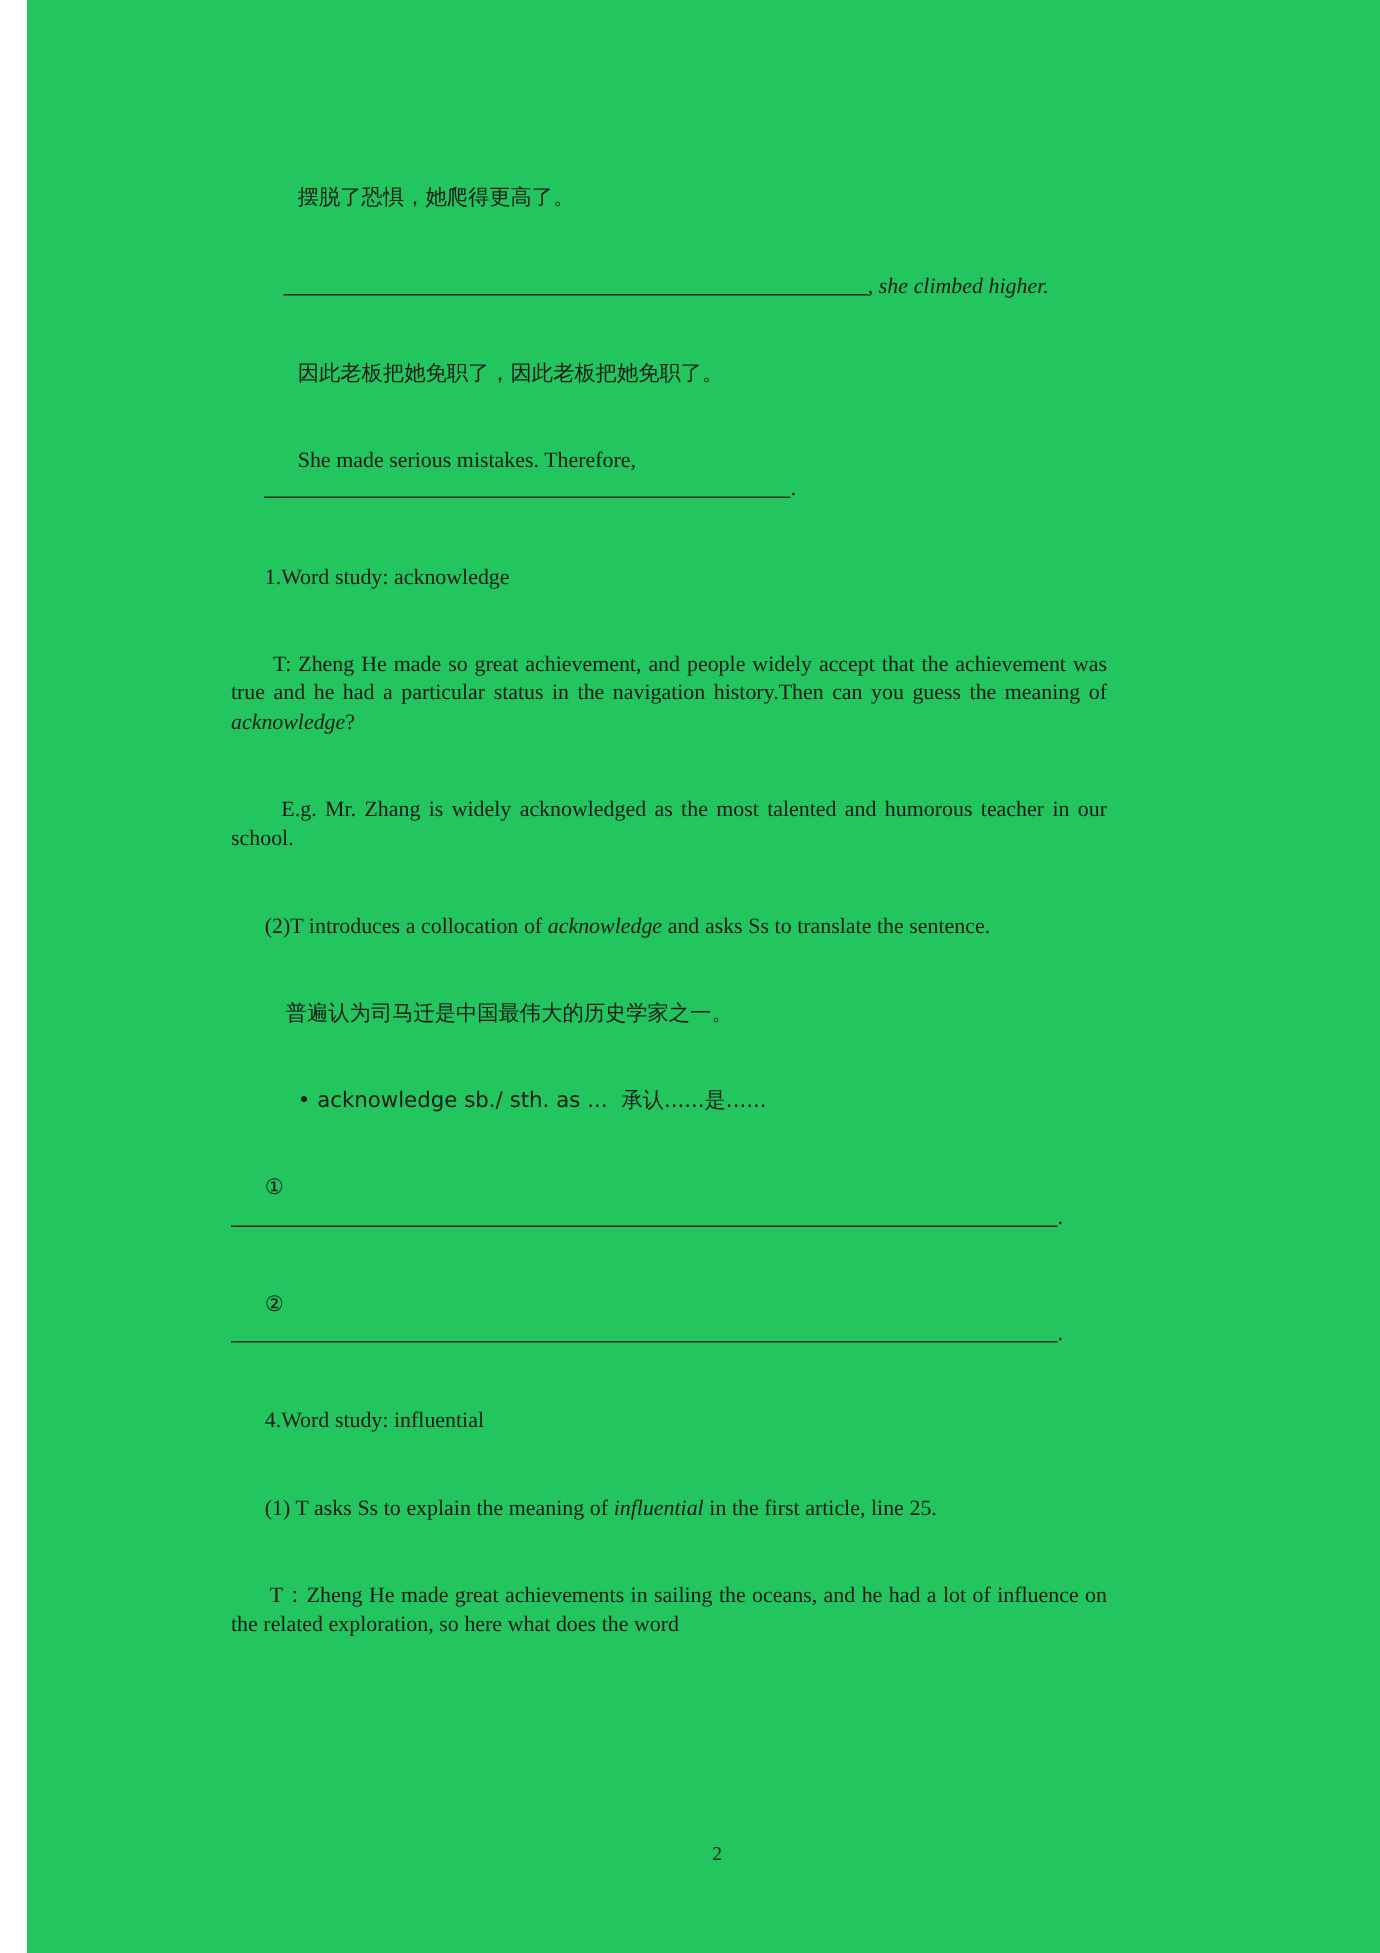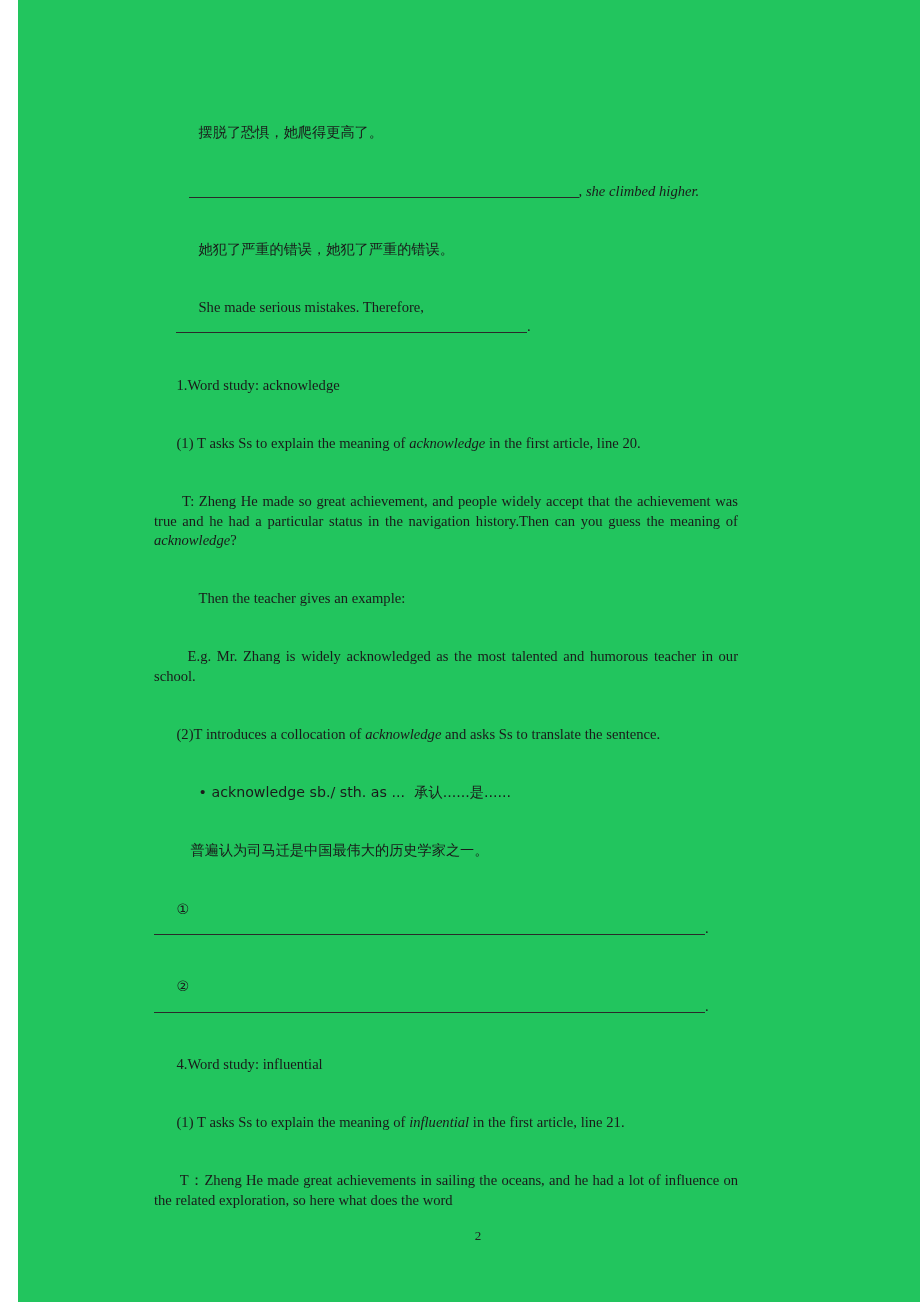--- a/index.html
+++ b/index.html
@@ -77,74 +77,68 @@
     <p class="ln ind2">
       <span class="cn">摆脱了恐惧，她爬得更高了。</span>
     </p>
 
     <p class="ln" style="padding-left:12px;font-style:italic;">
       <span class="blank" style="width:390px;"></span><span>, she climbed higher.</span>
     </p>
 
 
     <p class="ln ind2">
-      <span class="cn">她犯了严重的错误，她犯了严重的错误。</span>
+      <span class="cn">因此老板把她免职了，因此老板把她免职了。</span>
     </p>
 
     <p class="ln ind2">
       <span>She made serious mistakes. Therefore, </span><span class="blank" style="width:351px;"></span><span>.</span>
     </p>
 
     <p class="ln hang">
       <span>1.Word study: acknowledge</span>
     </p>
 
-    <p class="ln hang">
-      <span>(1) T asks Ss to explain the meaning of </span><span class="it">acknowledge</span><span> in the first article, line 20.</span>
-    </p>
 
     <p class="ln just" style="text-indent:22px;">
       <span>T: Zheng He made so great achievement, and people widely accept that the achievement was true and he had a particular status in the navigation history.Then can you guess the meaning of </span><span class="it">acknowledge</span><span>?</span>
     </p>
 
-    <p class="ln ind2">
-      <span>Then the teacher gives an example:</span>
-    </p>
 
     <p class="ln just" style="text-indent:22px;">
       <span>E.g. Mr. Zhang is widely acknowledged as the most talented and humorous teacher in our school.</span>
     </p>
 
 
     <p class="ln hang">
       <span>(2)T introduces a collocation of </span><span class="it">acknowledge</span><span> and asks Ss to translate the sentence.</span>
     </p>
 
+    <p class="ln ind1">
+      <span class="cn">普遍认为司马迁是中国最伟大的历史学家之一。</span>
+    </p>
+
     <p class="ln ind2">
       <span class="cn">• acknowledge sb./ sth. as ...  承认......是......</span>
-    </p>
-
-    <p class="ln ind1">
-      <span class="cn">普遍认为司马迁是中国最伟大的历史学家之一。</span>
     </p>
 
     <p class="ln hang">
       <span class="cn">①</span><span class="blank" style="width:551px;"></span><span>.</span>
     </p>
 
     <p class="ln hang">
       <span class="cn">②</span><span class="blank" style="width:551px;"></span><span>.</span>
     </p>
 
     <p class="ln hang">
       <span>4.Word study: influential</span>
     </p>
 
     <p class="ln hang">
-      <span>(1) T asks Ss to explain the meaning of </span><span class="it">influential</span><span> in the first article, line 21.</span>
+      <span>(1) T asks Ss to explain the meaning of </span><span class="it">influential</span><span> in the first article, line 25.</span>
     </p>
 
     <p class="ln just hang">
       <span>T：Zheng He made great achievements in sailing the oceans, and he had a lot of influence on the related exploration, so here what does the word </span>
     </p>
 
   </div>
 
   <div class="pagenum">2</div>
 </div>

